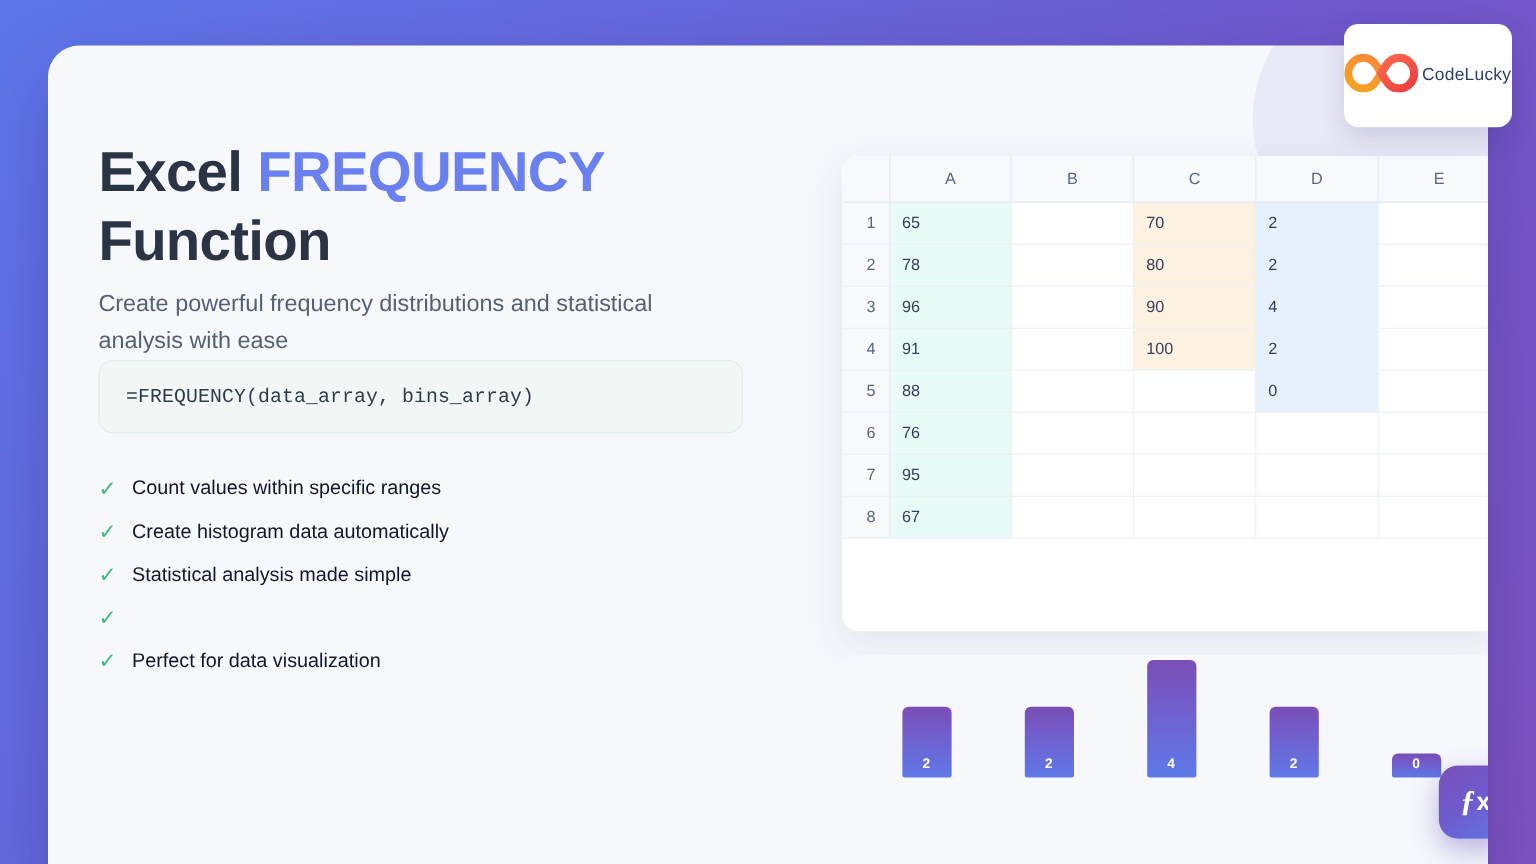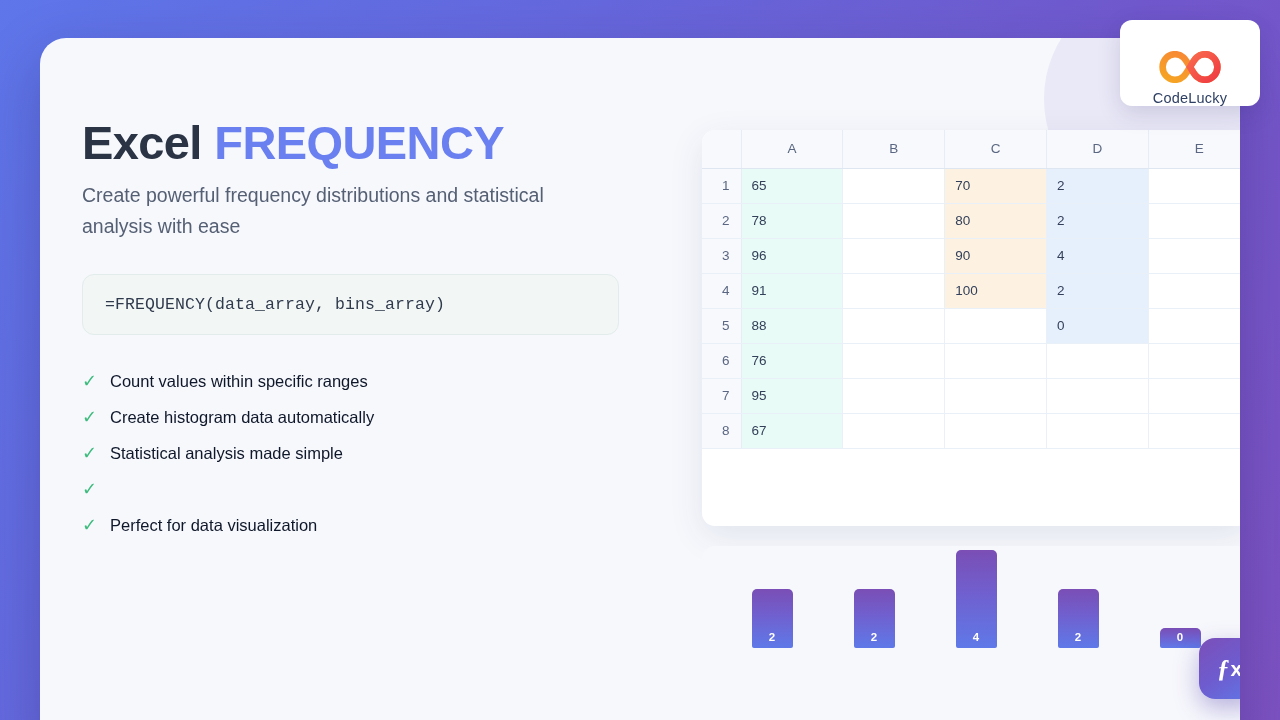--- a/index.html
+++ b/index.html
@@ -61,21 +61,20 @@
 
   #subtitle {
     margin-top: 8px;
     font-size: 19.5px;
     line-height: 31px;
     color: #566074;
     max-width: 530px;
   }
 
   #formula-box {
-    margin-top: 32px;
     width: 537px;
     background: #f2f7f6;
     border: 1px solid #e2eceb;
     border-radius: 12px;
     padding: 20px 22px;
     font-family: "Liberation Mono", monospace;
     font-size: 16.5px;
     color: #303a4d;
     letter-spacing: .1px;
   }
@@ -237,42 +236,42 @@
   #brand-badge {
     position: absolute;
     left: 1120px;
     top: 20px;
     width: 140px;
     height: 86px;
     background: #ffffff;
     border-radius: 12px;
     box-shadow: 0 7px 22px rgba(50, 40, 110, .17);
     display: flex;
-    flex-direction: column;
+    flex-direction: row;
     align-items: center;
-    justify-content: flex-end;
+    justify-content: flex-start;
     gap: 3px;
     z-index: 8;
   }
   #brand-name {
     font-size: 14.5px;
     color: #2d3f63;
     letter-spacing: .2px;
   }
 </style>
 </head>
 <body>
 
 <div id="main-card">
 
   <div id="decor-circle"></div>
 
   <div id="left-col">
 
-    <h1 id="page-title"><span>Excel </span><span class="accent">FREQUENCY</span><br></h1>
+    <h1 id="page-title"><span>Excel </span><span class="accent">FREQUENCY</span><br><span>Function</span></h1>
 
     <p id="subtitle">Create powerful frequency distributions and statistical analysis with ease</p>
 
     <div id="formula-box">=FREQUENCY(data_array, bins_array)</div>
 
     <div id="feature-list">
       <div class="feature-item">
         <span class="feature-check">✓</span>
         <span class="feature-text">Count values within specific ranges</span>
       </div>

